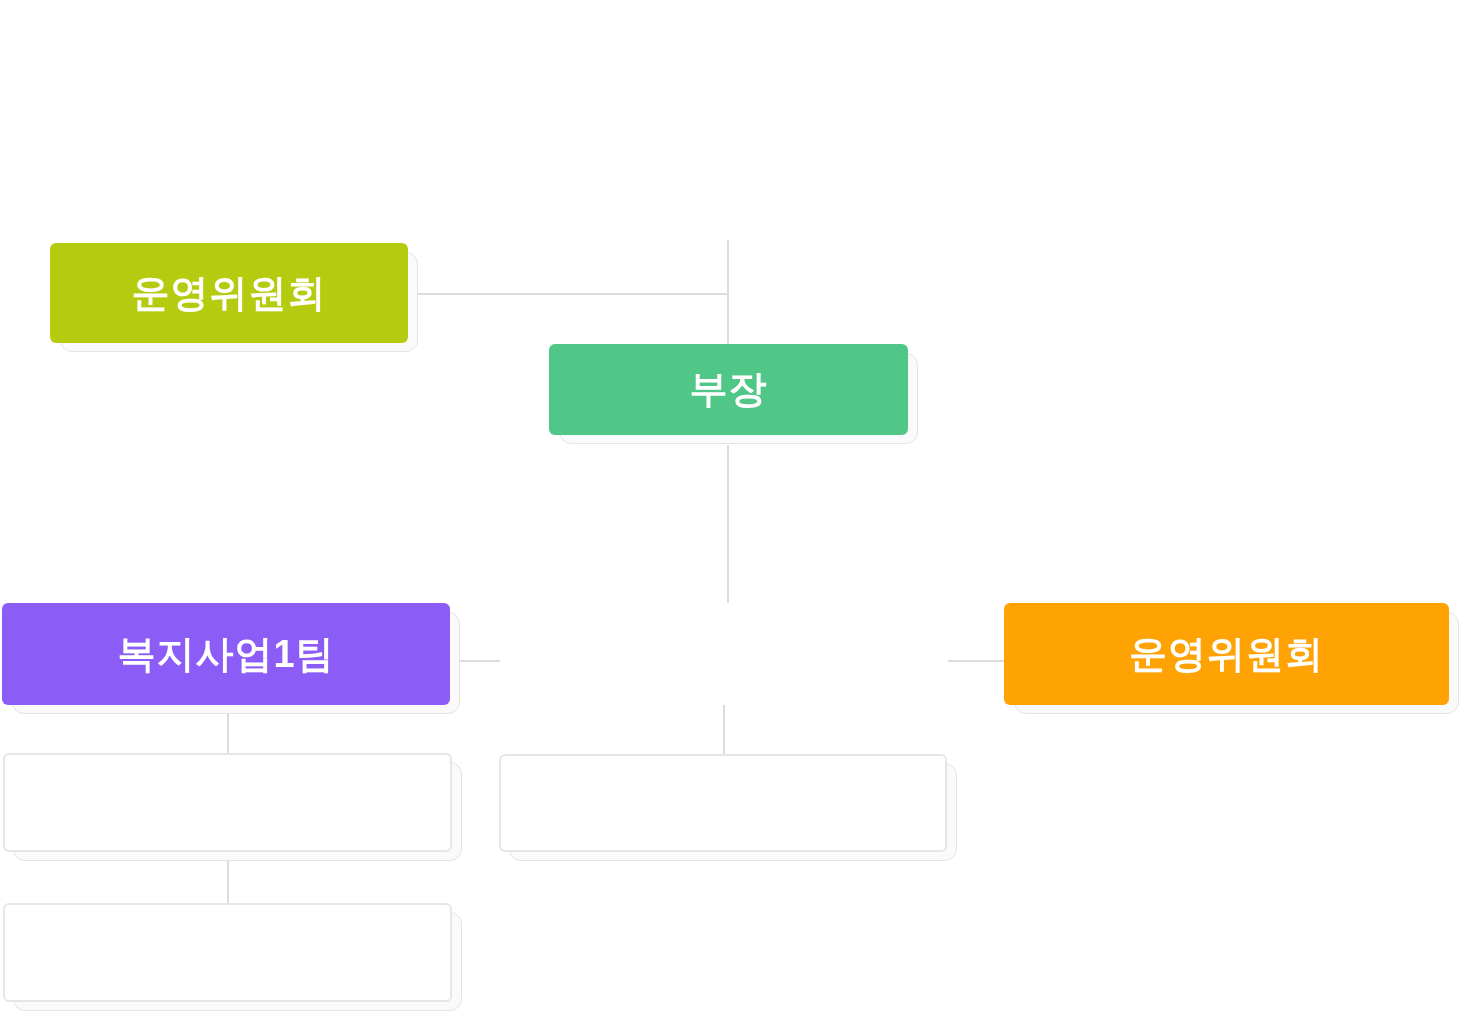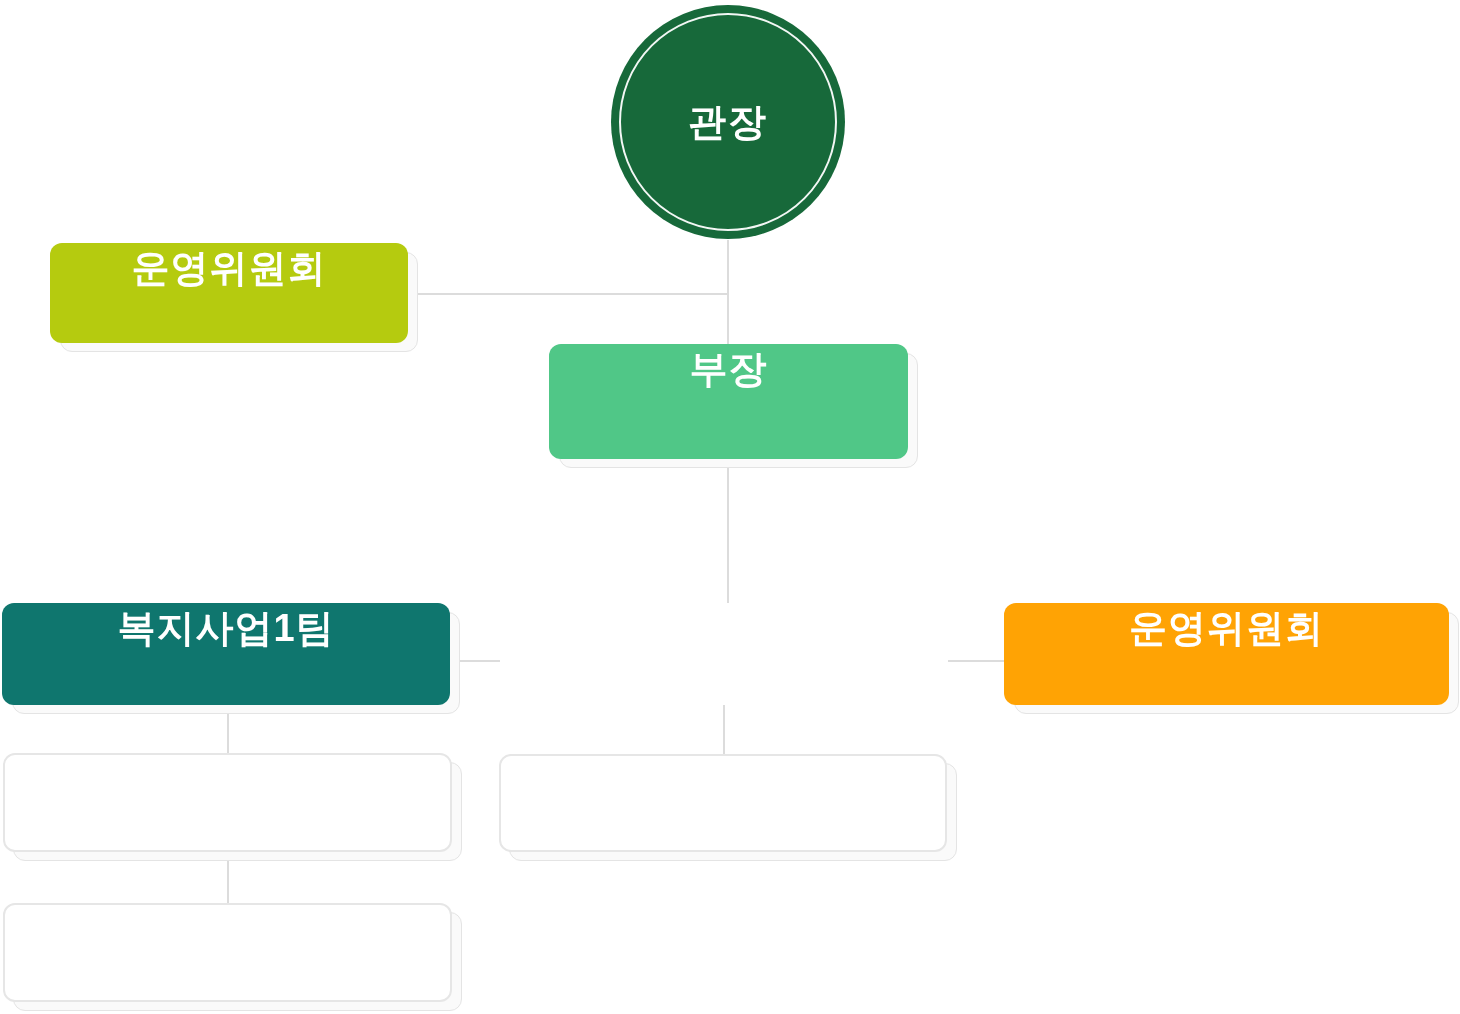--- a/index.html
+++ b/index.html
@@ -37,32 +37,32 @@
     width: 100%;
     height: 100%;
     box-sizing: border-box;
     background: #fafafa;
     border: 1.5px solid #e4e4e4;
     border-radius: 12px;
   }
   .node .face {
     position: absolute;
     inset: 0;
-    border-radius: 12px;
+    border-radius: 6px;
     display: flex;
-    align-items: flex-start;
+    align-items: center;
     justify-content: center;
     color: #ffffff;
     font-size: 38px;
     font-weight: 700;
     letter-spacing: 1px;
   }
   .face-committee { background: #b5cb0f; }
   .face-manager   { background: #50c787; }
-  .face-team      { background: #0f766e; }
+  .face-team      { background: #8b5cf6; }
   .face-support   { background: #ffa304; }
   .face-sub {
     background: #ffffff;
     border: 2px solid #e6e6e6;
     border-radius: 10px;
     color: #4f4f4f;
     font-size: 33px;
     font-weight: 500;
   }
 
@@ -101,33 +101,29 @@
 
   <div class="line v" style="left:727px; top:240px; height:105px;"></div>
   <div class="line h" style="left:408px; top:293px; width:320px;"></div>
   <div class="line v" style="left:727px; top:445px; height:158px;"></div>
   <div class="line h" style="left:450px; top:660px; width:50px;"></div>
   <div class="line h" style="left:948px; top:660px; width:56px;"></div>
   <div class="line v" style="left:227px; top:705px; height:48px;"></div>
   <div class="line v" style="left:227px; top:852px; height:51px;"></div>
   <div class="line v" style="left:723px; top:705px; height:49px;"></div>
 
-  <div class="circle-node">
-    <div class="ring"></div>
-    <span class="label">관장</span>
-  </div>
 
   <div class="node" style="left:50px; top:243px; width:358px; height:100px;">
     <div class="shadow"></div>
     <div class="face face-committee">
       <span>운영위원회</span>
     </div>
   </div>
 
-  <div class="node" style="left:549px; top:344px; width:359px; height:115px;font-family:Liberation Serif, serif;">
+  <div class="node" style="left:549px; top:344px; width:359px; height:91px;font-family:Liberation Serif, serif;">
     <div class="shadow"></div>
     <div class="face face-manager">
       <span>부장</span>
     </div>
   </div>
 
   <div class="node" style="left:2px; top:603px; width:448px; height:102px;">
     <div class="shadow"></div>
     <div class="face face-team">
       <span>복지사업1팀</span>

